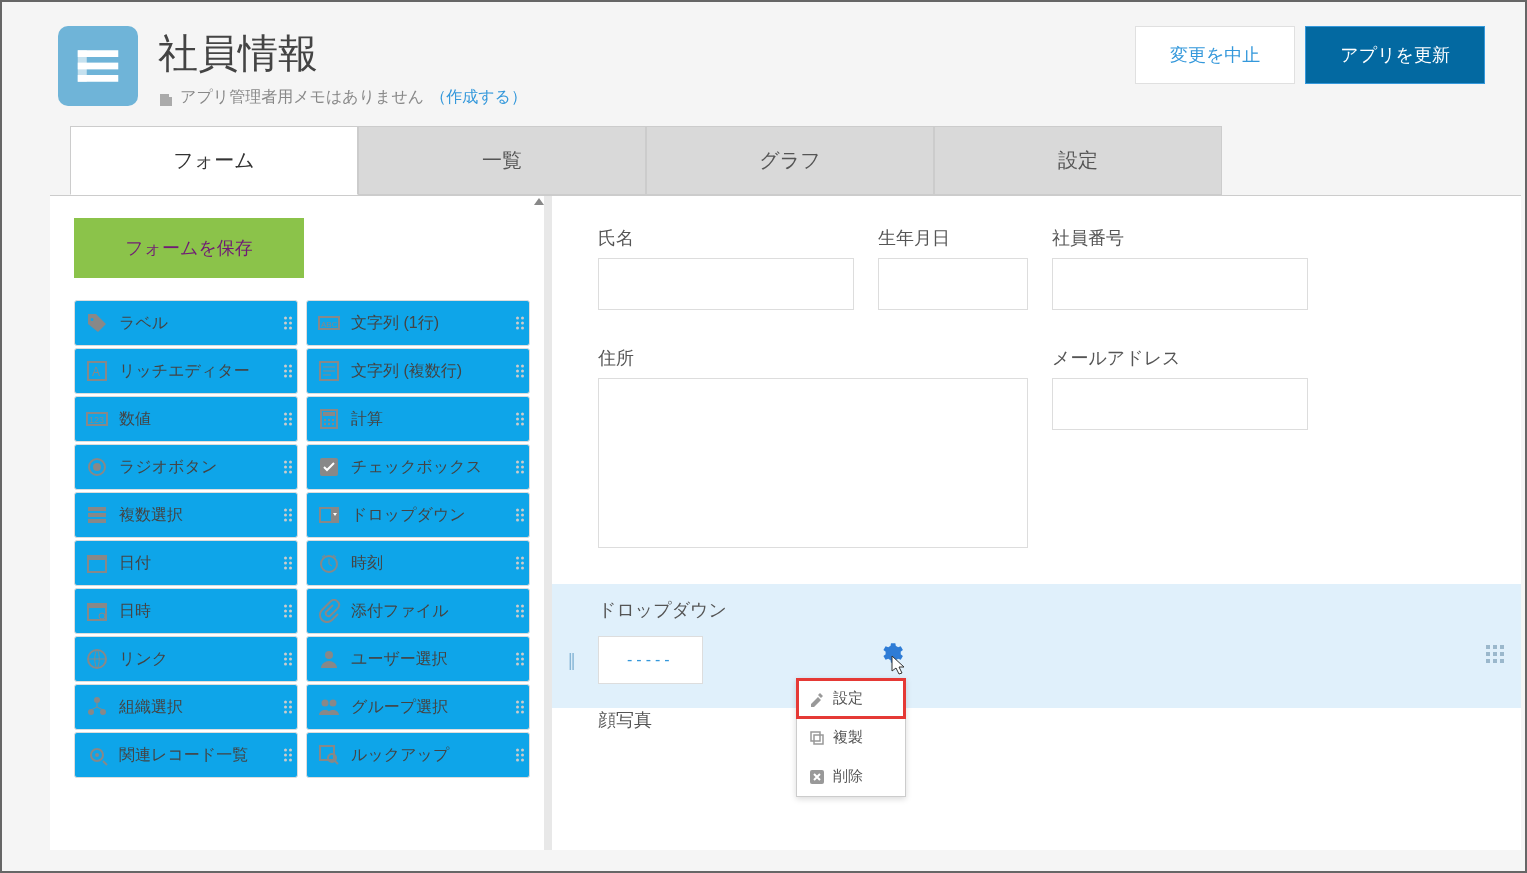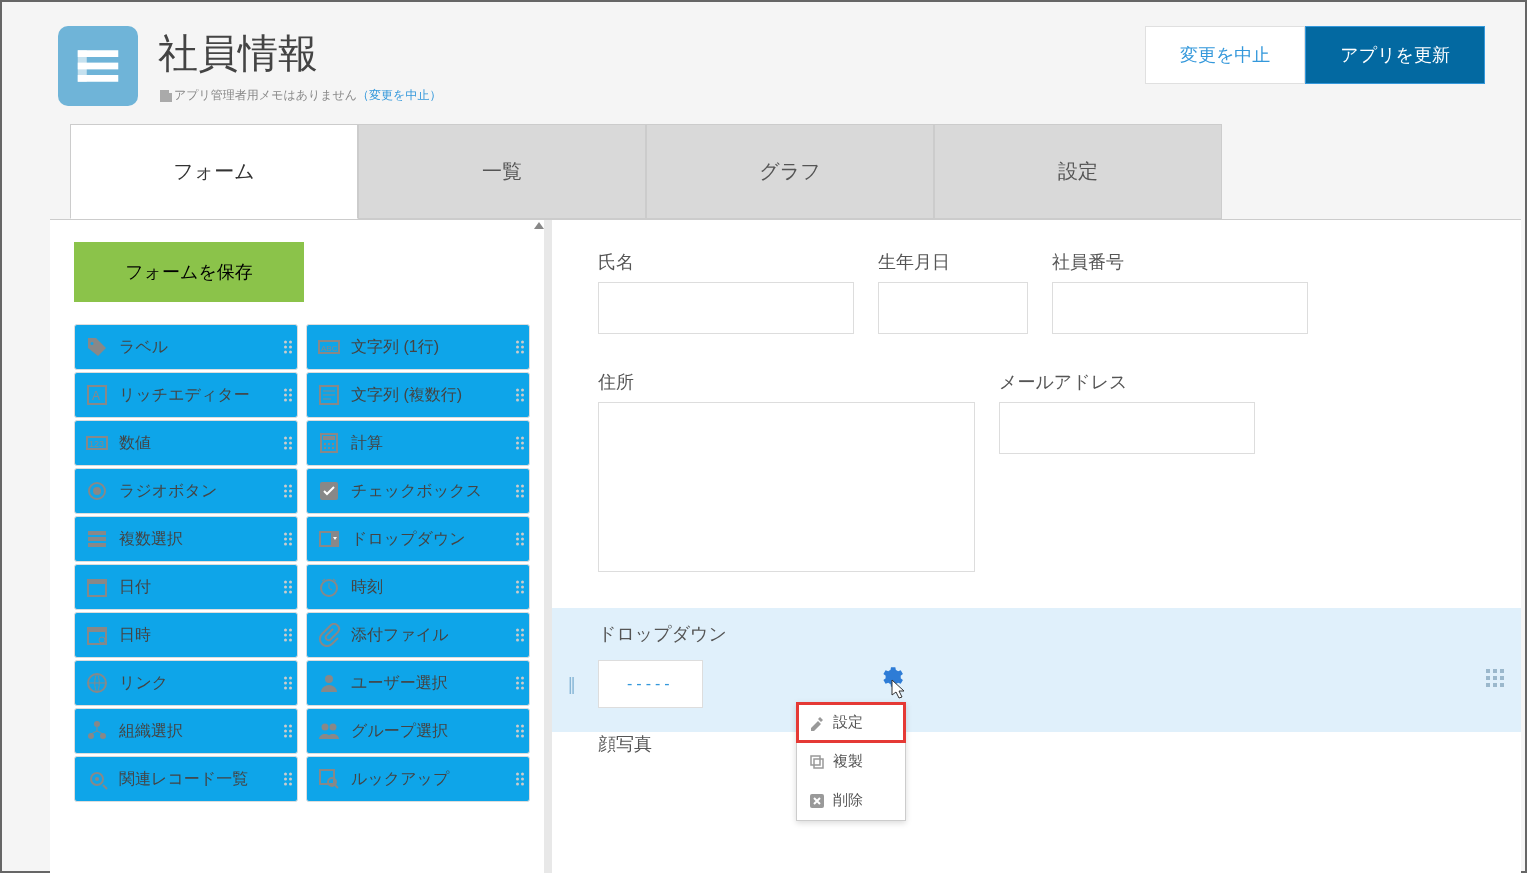--- a/index.html
+++ b/index.html
@@ -3,33 +3,33 @@
 <meta charset="utf-8">
 <style>
 *{box-sizing:border-box;margin:0;padding:0;font-family:"Meiryo","Hiragino Kaku Gothic Pro",sans-serif}
 body{background:#f5f5f5;color:#333;overflow:hidden}
 .frame{border:2px solid #666;width:1527px;height:873px;position:relative;background:#f5f5f5}
 .header{display:flex;align-items:flex-start;padding:24px 40px 18px 56px;gap:20px}
 .app-icon{width:80px;height:80px;background:#6fb4d8;border-radius:10px;display:flex;align-items:center;justify-content:center;flex-shrink:0}
 .app-icon svg{width:54px;height:54px}
 .title-block{flex:1}
 .app-title{font-size:40px;font-weight:400;color:#444;margin-bottom:6px}
-.memo-line{display:flex;align-items:flex-end;color:#888;font-size:12px}
+.memo-line{display:flex;align-items:flex-end;gap:6px;color:#888;font-size:16px}
 .memo-line .link{color:#3498db}
-.header-btns{display:flex;align-items:center}
+.header-btns{display:flex;gap:10px;align-items:center}
 .btn{padding:16px 34px;font-size:18px;border:1px solid #ddd;background:#fff;cursor:pointer}
 .btn-cancel{color:#3498db;border-color:#e0e0e0}
 .btn-primary{background:#0369a1;color:#fff;border-color:#3498db}
 .tabs{display:flex;margin:0 0 0 68px}
-.tab{flex:0 0 288px;text-align:center;padding:33px 0;font-size:20px;color:#555;background:#d9d9d9;border:1px solid #ccc;cursor:pointer}
+.tab{flex:0 0 288px;text-align:center;padding:20px 0;font-size:20px;color:#555;background:#d9d9d9;border:1px solid #ccc;cursor:pointer}
 .tab.active{background:#fff;border-bottom-color:#fff;color:#333}
 .workspace{display:flex;height:655px;background:#fff;margin:0 4px 0 48px;border-top:1px solid #ccc}
 .sidebar{width:502px;border-right:8px solid #e8e8e8;overflow-y:auto;padding:22px 14px 0 24px;position:relative}
 .scroll-tri{position:absolute;right:0;top:2px;width:0;height:0;border-left:5px solid transparent;border-right:5px solid transparent;border-bottom:7px solid #888}
-.btn-save{display:block;width:230px;padding:18px 0;background:#8bc34a;color:#000000;font-size:18px;text-align:center;border:none;cursor:pointer;margin-bottom:22px}
+.btn-save{display:block;width:230px;padding:18px 0;background:#8bc34a;color:#701a75;font-size:18px;text-align:center;border:none;cursor:pointer;margin-bottom:22px}
 .palette{display:flex;gap:8px}
 .palette-col{flex:1;display:flex;flex-direction:column;gap:2px}
 .pal-item{display:flex;align-items:center;gap:10px;background:#0ea5e9;border:1px solid #ddd;border-radius:3px;padding:10px 10px;font-size:16px;color:#444;cursor:grab;position:relative}
 .pal-item .grip{position:absolute;right:5px;top:50%;transform:translateY(-50%);display:grid;grid-template-columns:repeat(2,3px);grid-auto-rows:3px;gap:2px}
 .pal-item .grip i{width:3px;height:3px;background:#ccc;border-radius:50%}
 .ico{width:24px;height:24px;display:flex;align-items:center;justify-content:center;flex-shrink:0}
 .ico svg{width:24px;height:24px;fill:#888}
 .canvas{flex:1;padding:30px 30px 0 46px;position:relative;overflow:hidden}
 .row{display:flex;gap:24px;margin-bottom:36px}
 .field{display:flex;flex-direction:column;gap:8px}
@@ -64,21 +64,21 @@
           <rect x="6" y="10" width="8" height="28" fill="#fff" opacity="0.6"></rect>
         </svg>
   </div>
   <div class="title-block">
     <div class="app-title">社員情報</div>
     <div class="memo-line">
       <svg width="16" height="16" viewBox="0 0 16 16">
             <path fill="#aaa" d="M2 2h9l3 3v9H2zM11 2v3h3"></path>
           </svg>
       <span>アプリ管理者用メモはありません</span>
-      <span class="link">（変更を中止）</span>
+      <span class="link">（作成する）</span>
     </div>
   </div>
   <div class="header-btns">
     <button class="btn btn-cancel">変更を中止</button>
     <button class="btn btn-primary">アプリを更新</button>
   </div>
 </div>
 
 <div class="tabs">
   <div class="tab active">フォーム</div>
@@ -462,21 +462,21 @@
       <div class="field" style="width:150px">
         <div class="field-label">生年月日</div>
         <div class="field-input"></div>
       </div>
       <div class="field" style="width:256px">
         <div class="field-label">社員番号</div>
         <div class="field-input"></div>
       </div>
     </div>
     <div class="row">
-      <div class="field" style="width:377px">
+      <div class="field" style="width:430px">
         <div class="field-label">住所</div>
         <div class="field-textarea"></div>
       </div>
       <div class="field" style="width:256px">
         <div class="field-label">メールアドレス</div>
         <div class="field-input"></div>
       </div>
     </div>
 
     <div class="selected-block">

